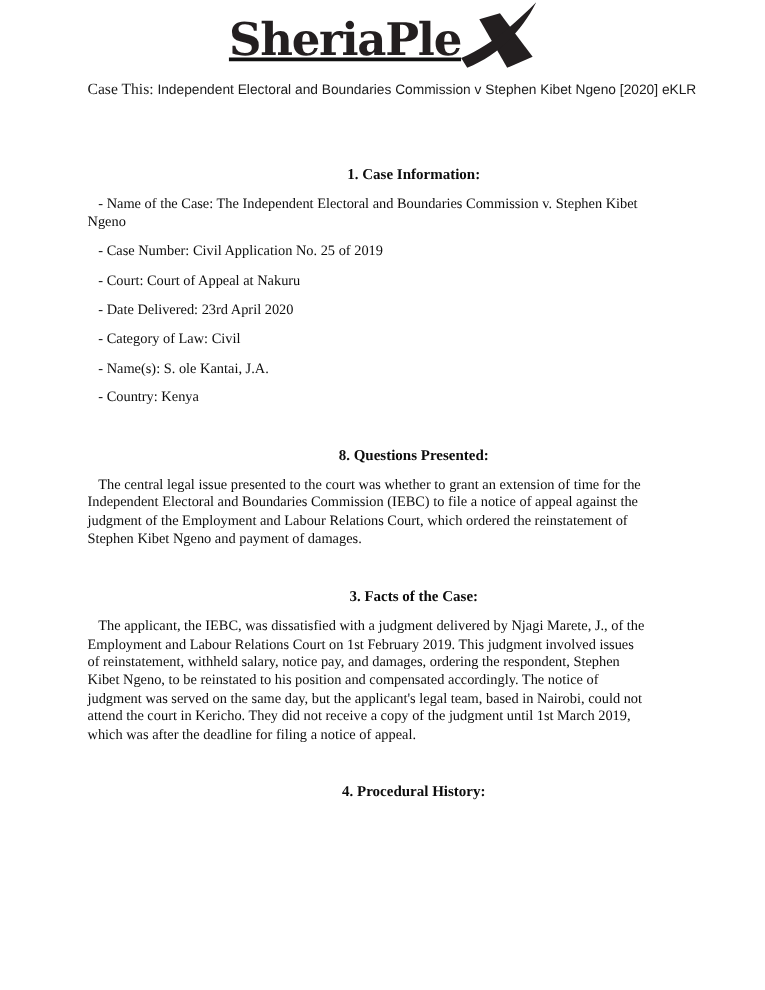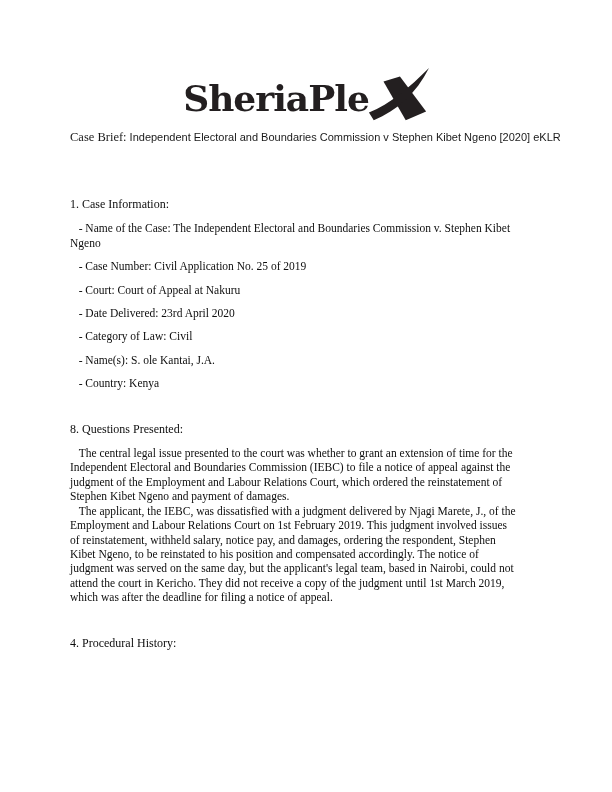--- a/index.html
+++ b/index.html
@@ -10,26 +10,26 @@
   .page {
     position: relative;
     width: 612px;
     height: 792px;
     background: #ffffff;
     overflow: hidden;
     color: #111111;
   }
   
   .logo-row {
-    padding-top: 66px;
     display: flex;
     justify-content: center;
     align-items: flex-end;
     height: 52px;
     box-sizing: content-box;
+    text-decoration: underline;
   }
   .logo-text {
     font-family: "DejaVu Serif", serif;
     font-weight: bold;
     font-size: 36px;
     line-height: 40px;
     letter-spacing: -1px;
     color: #231f20;
   }
   .logo-x {
@@ -58,24 +58,25 @@
   .content {
     margin-left: 70px;
     width: 522px;
     font-family: "Liberation Serif", serif;
     font-size: 11.5px;
     line-height: 14.4px;
     color: #0d0d0d;
   }
   .sec-heading {
     font-family: "Liberation Serif", serif;
-    font-weight: normal;
+    font-weight: bold;
     font-size: 12px;
     line-height: 14.4px;
     margin: 31px 0 10px 0;
+    text-align: center;
   }
   .sec-heading.first {
     margin-top: 52px;
   }
   .item {
     margin: 0 0 9px 0;
     white-space: pre-wrap;
   }
   .para {
     margin: 0;
@@ -91,41 +92,42 @@
     <span class="logo-text">SheriaPle</span>
     <svg class="logo-x" width="62" height="56" viewBox="0 0 64 56" xmlns="http://www.w3.org/2000/svg" aria-hidden="true">
 
       <path d="M 17 14 L 34 9 L 61 45 L 40 54 Z" fill="#231f20"></path>
 
       <path d="M 64 0 C 44 20 24 37 2 46 L 7 54 C 31 44 51 26 64 0 Z" fill="#231f20"></path>
     </svg>
   </div>
 
   <div class="title-row">
-    <span class="title-prefix">Case Brief:</span><span class="title-case">Independent Electoral and Boundaries Commission v Stephen Kibet Ngeno [2020] eKLR</span>
+    <span class="title-prefix">Case This:</span><span class="title-case">Independent Electoral and Boundaries Commission v Stephen Kibet Ngeno [2020] eKLR</span>
   </div>
 
   <div class="content">
 
     <div class="sec-heading first">1. Case Information:</div>
     <p class="item">   - Name of the Case: The Independent Electoral and Boundaries Commission v. Stephen Kibet
 Ngeno</p>
     <p class="item">   - Case Number: Civil Application No. 25 of 2019</p>
     <p class="item">   - Court: Court of Appeal at Nakuru</p>
     <p class="item">   - Date Delivered: 23rd April 2020</p>
     <p class="item">   - Category of Law: Civil</p>
     <p class="item">   - Name(s): S. ole Kantai, J.A.</p>
     <p class="item">   - Country: Kenya</p>
 
     <div class="sec-heading">8. Questions Presented:</div>
     <p class="para">   The central legal issue presented to the court was whether to grant an extension of time for the
 Independent Electoral and Boundaries Commission (IEBC) to file a notice of appeal against the
 judgment of the Employment and Labour Relations Court, which ordered the reinstatement of
 Stephen Kibet Ngeno and payment of damages.</p>
 
+    <div class="sec-heading">3. Facts of the Case:</div>
     <p class="para">   The applicant, the IEBC, was dissatisfied with a judgment delivered by Njagi Marete, J., of the
 Employment and Labour Relations Court on 1st February 2019. This judgment involved issues
 of reinstatement, withheld salary, notice pay, and damages, ordering the respondent, Stephen
 Kibet Ngeno, to be reinstated to his position and compensated accordingly. The notice of
 judgment was served on the same day, but the applicant's legal team, based in Nairobi, could not
 attend the court in Kericho. They did not receive a copy of the judgment until 1st March 2019,
 which was after the deadline for filing a notice of appeal.</p>
 
     <div class="sec-heading">4. Procedural History:</div>
 

